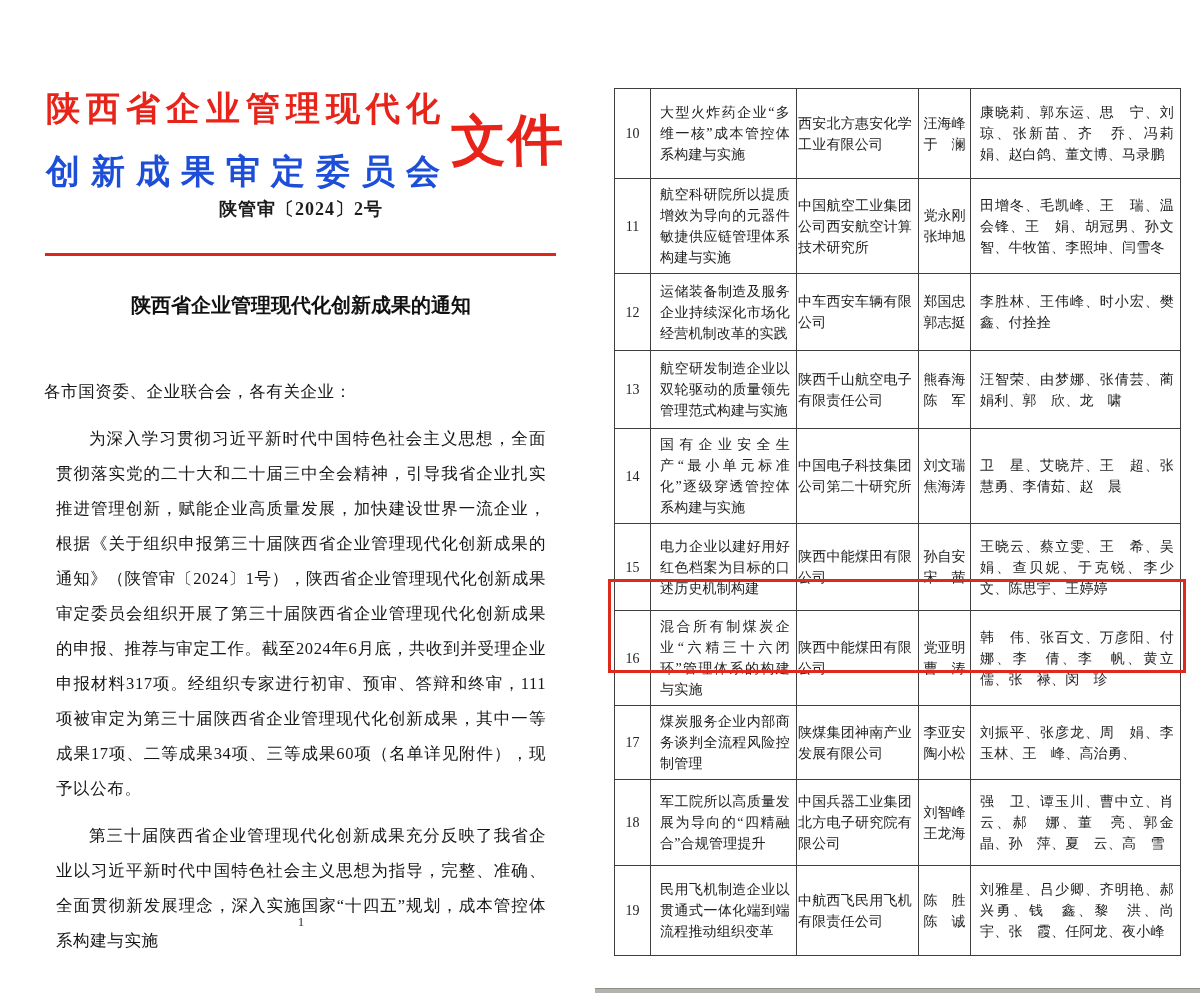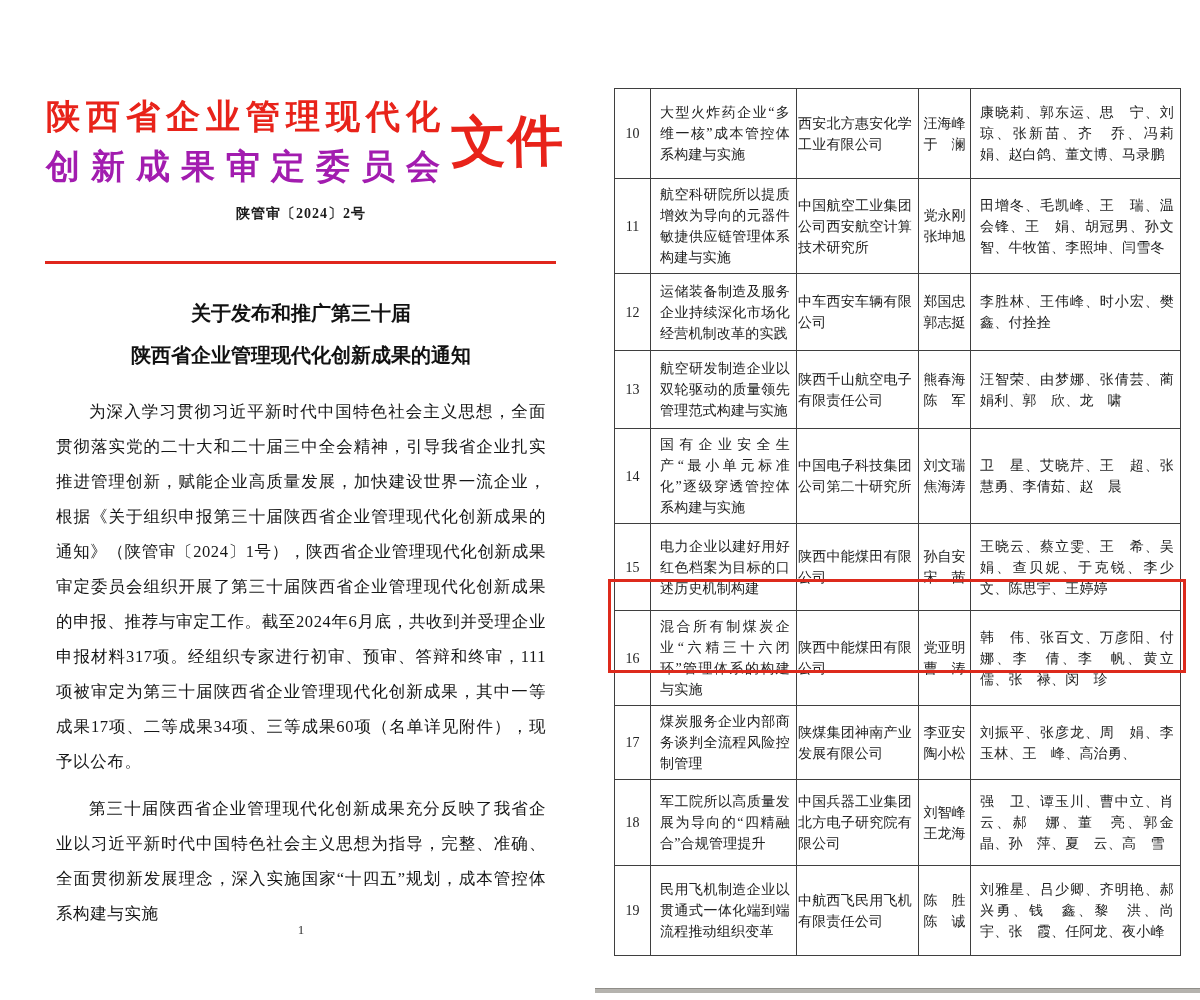--- a/index.html
+++ b/index.html
@@ -1,28 +1,28 @@
 <!DOCTYPE html>
 <html><head>
 <meta charset="utf-8">
 <style>
   * { margin: 0; padding: 0; box-sizing: border-box; }
   html, body { width: 1200px; height: 1000px; background: #ffffff; overflow: hidden; }
   body { font-family: "Liberation Serif", "DejaVu Serif", serif; color: #1c1c1c; position: relative; }
 
   
-  .left-page { position: absolute; left: 44px; top: 8px; width: 514px; height: 772px; font-family: Liberation Serif, serif; }
+  .left-page { position: absolute; left: 44px; top: 0; width: 514px; height: 772px; font-family: Liberation Serif, serif; }
 
   .red-header { position: absolute; left: 2px; top: 84px; width: 512px; display: flex; align-items: center; }
   .org-lines { width: 415px; }
   .org-line1 { color: #e8231a; font-weight: bold; font-size: 34px; line-height: 50px; letter-spacing: 6px; white-space: nowrap; }
-  .org-line2 { color: #a21caf; font-weight: bold; font-size: 34px; line-height: 50px; letter-spacing: 11px; white-space: nowrap; }
+  .org-line2 { color: #1d4ed8; font-weight: bold; font-size: 34px; line-height: 50px; letter-spacing: 11px; white-space: nowrap; margin-top: 13px; }
   .doc-type { color: #e8231a; font-weight: bold; font-size: 55px; letter-spacing: 2px; white-space: nowrap; transform: rotate(-1deg); }
 
-  .doc-number { position: absolute; left: 0; top: 197px; width: 514px; text-align: center; font-size: 14px; font-weight: bold; letter-spacing: 1px; }
+  .doc-number { position: absolute; left: 0; top: 197px; width: 514px; text-align: center; font-size: 18px; font-weight: bold; letter-spacing: 1px; }
 
   .red-rule { position: absolute; left: 1px; top: 253px; width: 511px; height: 3px; background: #e0261c; }
 
   .doc-title { position: absolute; left: 0; top: 284px; width: 514px; text-align: center; font-weight: bold; font-size: 20px; line-height: 42px; color: #111; }
 
   .doc-body { position: absolute; left: 0; top: 374px; width: 514px; font-size: 16.5px; line-height: 35px; text-align: justify; color: #161616; letter-spacing: 0.6px; }
   .doc-body p { text-indent: 2em; margin: 12px; }
 
   .page-num-left { position: absolute; left: 0; top: 914px; width: 514px; text-align: center; font-size: 13px; color: #333; }
 
@@ -60,25 +60,25 @@
       <div class="org-line2">创新成果审定委员会</div>
     </div>
     <div class="doc-type">文件</div>
   </div>
 
   <div class="doc-number">陕管审〔2024〕2号</div>
 
   <div class="red-rule"></div>
 
   <div class="doc-title">
-    <div>关于发布和推广第三十届</div>
     <div>陕西省企业管理现代化创新成果的通知</div>
   </div>
 
   <div class="doc-body">
+    <div>各市国资委、企业联合会，各有关企业：</div>
     <p>为深入学习贯彻习近平新时代中国特色社会主义思想，全面贯彻落实党的二十大和二十届三中全会精神，引导我省企业扎实推进管理创新，赋能企业高质量发展，加快建设世界一流企业，根据《关于组织申报第三十届陕西省企业管理现代化创新成果的通知》（陕管审〔2024〕1号），陕西省企业管理现代化创新成果审定委员会组织开展了第三十届陕西省企业管理现代化创新成果的申报、推荐与审定工作。截至2024年6月底，共收到并受理企业申报材料317项。经组织专家进行初审、预审、答辩和终审，111项被审定为第三十届陕西省企业管理现代化创新成果，其中一等成果17项、二等成果34项、三等成果60项（名单详见附件），现予以公布。</p>
     <p>第三十届陕西省企业管理现代化创新成果充分反映了我省企业以习近平新时代中国特色社会主义思想为指导，完整、准确、全面贯彻新发展理念，深入实施国家“十四五”规划，成本管控体系构建与实施</p>
   </div>
 
   <div class="page-num-left">1</div>
 </div>
 
 <div class="right-page">
 
   <table class="results">

